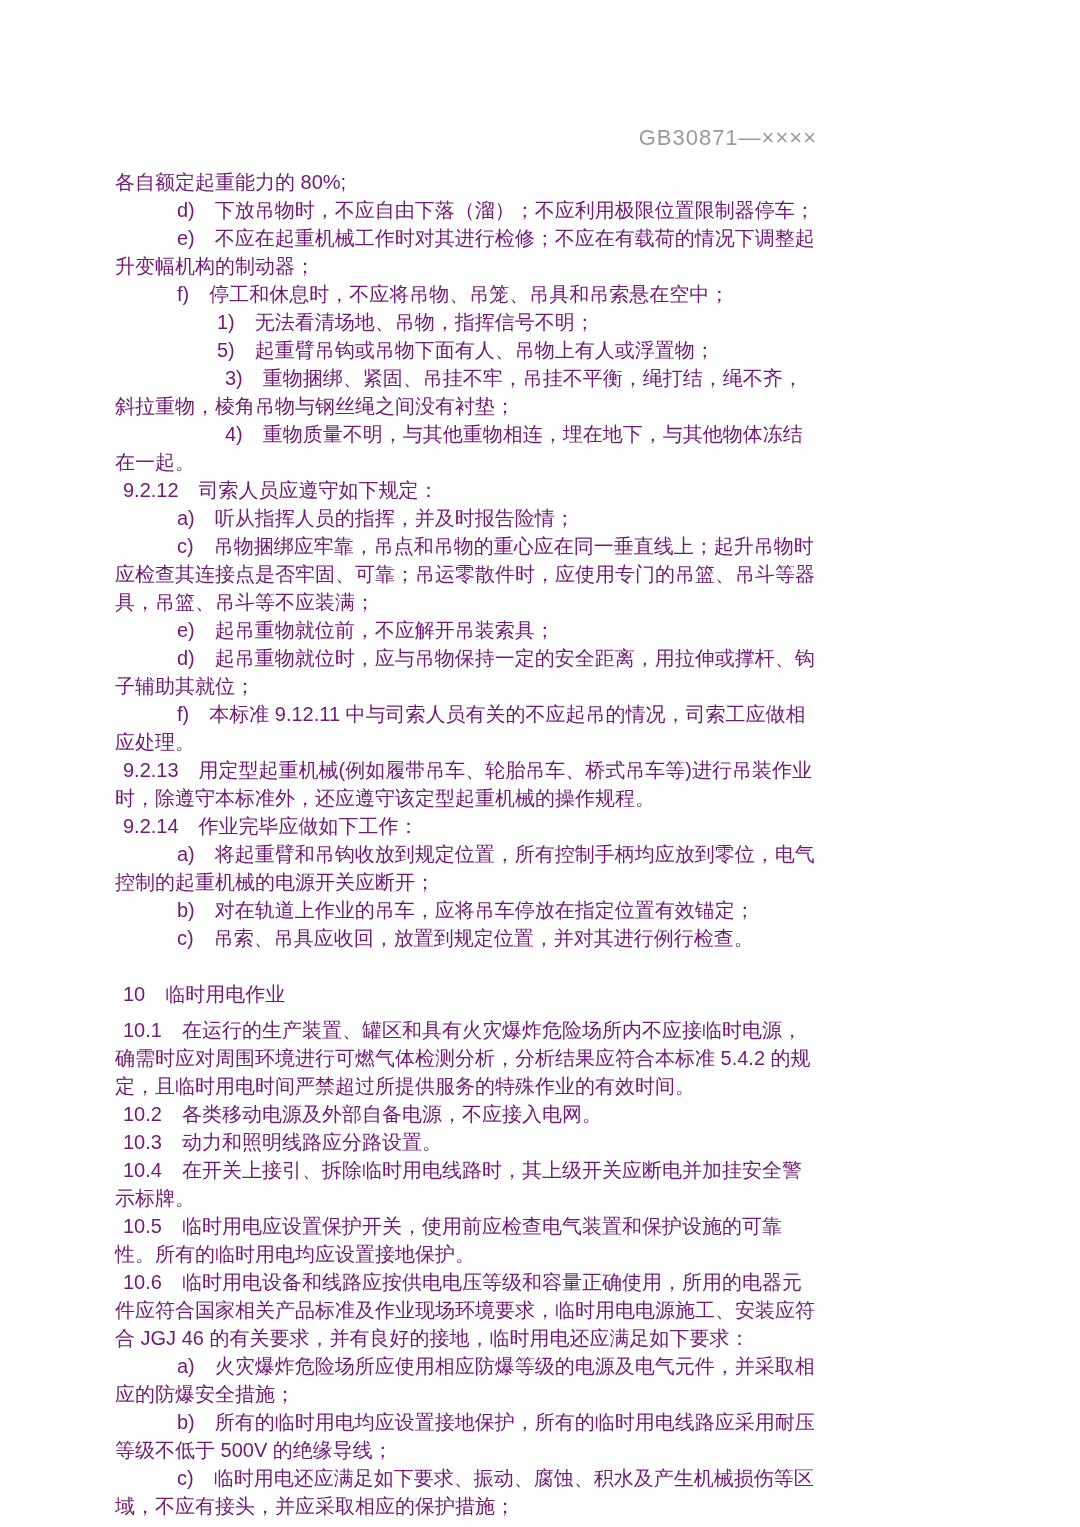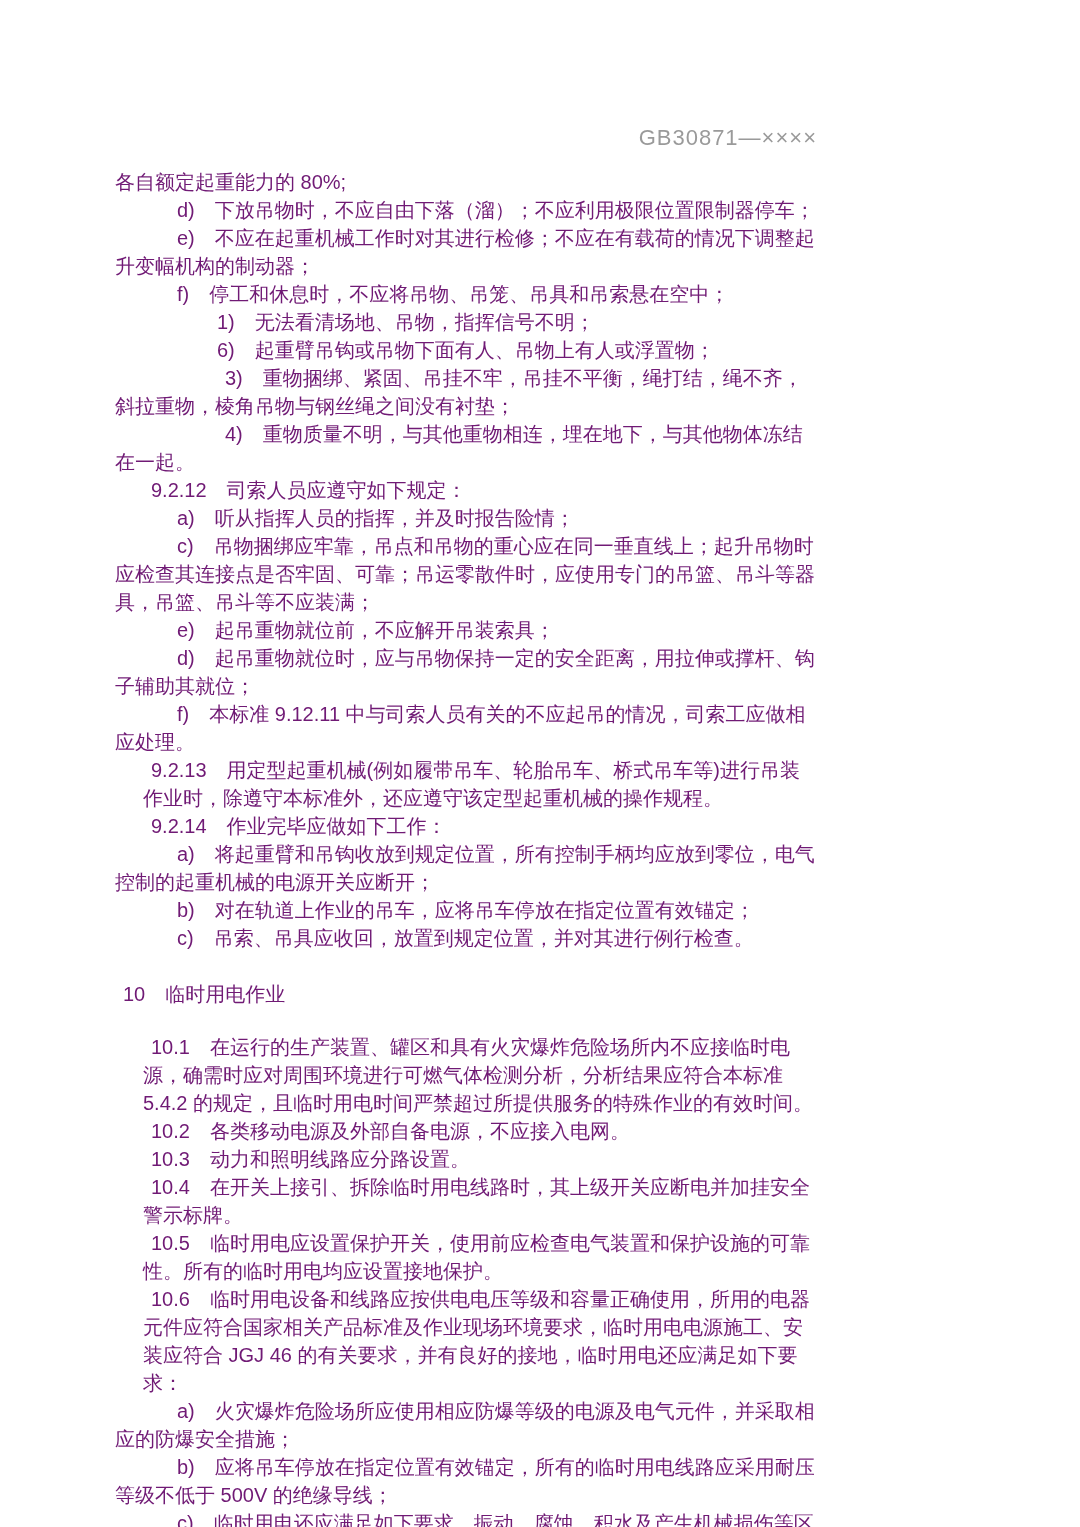--- a/index.html
+++ b/index.html
@@ -31,28 +31,28 @@
     font-size: 20px;
     line-height: 28px;
     color: #701a75;
   }
   .para {
     margin: 0;
     padding: 0;
     text-indent: 0;
   }
   .p-cont    { text-indent: 0; }
-  .p-section { text-indent: 8px; margin-left: 28px; }
+  .p-section { text-indent: 8px; }
   .p-item    { text-indent: 62px; }
   .p-sub     { text-indent: 102px; }
   .p-sub2    { text-indent: 110px; }
   .p-heading {
     text-indent: 8px;
     margin-top: 28px;
-    margin-bottom: 25px;
+    margin-bottom: 8px;
   }
   .page-footer {
     margin-top: 20px;
     padding-left: 48px;
     font-size: 20px;
     line-height: 24px;
     color: #a6a6a6;
   }
 </style>
 </head>
@@ -62,21 +62,21 @@
   <div class="page-header">
     <span>GB30871—××××</span>
   </div>
 
   <div class="page-body" id="paragraphs">
       <p class="para p-cont">各自额定起重能力的 80%;</p>
       <p class="para p-item">d)　下放吊物时，不应自由下落（溜）；不应利用极限位置限制器停车；</p>
       <p class="para p-item">e)　不应在起重机械工作时对其进行检修；不应在有载荷的情况下调整起升变幅机构的制动器；</p>
       <p class="para p-item">f)　停工和休息时，不应将吊物、吊笼、吊具和吊索悬在空中；</p>
       <p class="para p-sub">1)　无法看清场地、吊物，指挥信号不明；</p>
-      <p class="para p-sub">6)　起重臂吊钩或吊物下面有人、吊物上有人或浮置物；</p>
+      <p class="para p-sub">5)　起重臂吊钩或吊物下面有人、吊物上有人或浮置物；</p>
       <p class="para p-sub2">3)　重物捆绑、紧固、吊挂不牢，吊挂不平衡，绳打结，绳不齐，斜拉重物，棱角吊物与钢丝绳之间没有衬垫；</p>
       <p class="para p-sub2">4)　重物质量不明，与其他重物相连，埋在地下，与其他物体冻结在一起。</p>
       <p class="para p-section">9.2.12　司索人员应遵守如下规定：</p>
       <p class="para p-item">a)　听从指挥人员的指挥，并及时报告险情；</p>
       <p class="para p-item">c)　吊物捆绑应牢靠，吊点和吊物的重心应在同一垂直线上；起升吊物时应检查其连接点是否牢固、可靠；吊运零散件时，应使用专门的吊篮、吊斗等器具，吊篮、吊斗等不应装满；</p>
       <p class="para p-item">e)　起吊重物就位前，不应解开吊装索具；</p>
       <p class="para p-item">d)　起吊重物就位时，应与吊物保持一定的安全距离，用拉伸或撑杆、钩子辅助其就位；</p>
       <p class="para p-item">f)　本标准 9.12.11 中与司索人员有关的不应起吊的情况，司索工应做相应处理。</p>
       <p class="para p-section">9.2.13　用定型起重机械(例如履带吊车、轮胎吊车、桥式吊车等)进行吊装作业时，除遵守本标准外，还应遵守该定型起重机械的操作规程。</p>
       <p class="para p-section">9.2.14　作业完毕应做如下工作：</p>
@@ -84,20 +84,20 @@
       <p class="para p-item">b)　对在轨道上作业的吊车，应将吊车停放在指定位置有效锚定；</p>
       <p class="para p-item">c)　吊索、吊具应收回，放置到规定位置，并对其进行例行检查。</p>
       <p class="para p-heading">10　临时用电作业</p>
       <p class="para p-section">10.1　在运行的生产装置、罐区和具有火灾爆炸危险场所内不应接临时电源，确需时应对周围环境进行可燃气体检测分析，分析结果应符合本标准 5.4.2 的规定，且临时用电时间严禁超过所提供服务的特殊作业的有效时间。</p>
       <p class="para p-section">10.2　各类移动电源及外部自备电源，不应接入电网。</p>
       <p class="para p-section">10.3　动力和照明线路应分路设置。</p>
       <p class="para p-section">10.4　在开关上接引、拆除临时用电线路时，其上级开关应断电并加挂安全警示标牌。</p>
       <p class="para p-section">10.5　临时用电应设置保护开关，使用前应检查电气装置和保护设施的可靠性。所有的临时用电均应设置接地保护。</p>
       <p class="para p-section">10.6　临时用电设备和线路应按供电电压等级和容量正确使用，所用的电器元件应符合国家相关产品标准及作业现场环境要求，临时用电电源施工、安装应符合 JGJ 46 的有关要求，并有良好的接地，临时用电还应满足如下要求：</p>
       <p class="para p-item">a)　火灾爆炸危险场所应使用相应防爆等级的电源及电气元件，并采取相应的防爆安全措施；</p>
-      <p class="para p-item">b)　应将吊车停放在指定位置有效锚定，所有的临时用电线路应采用耐压等级不低于 500V 的绝缘导线；</p>
+      <p class="para p-item">b)　所有的临时用电均应设置接地保护，所有的临时用电线路应采用耐压等级不低于 500V 的绝缘导线；</p>
       <p class="para p-item">c)　临时用电还应满足如下要求、振动、腐蚀、积水及产生机械损伤等区域，不应有接头，并应采取相应的保护措施；</p>
     </div>
 
   <div class="page-footer">
     <span>1</span>
   </div>
 </div>
 
 </body></html>

